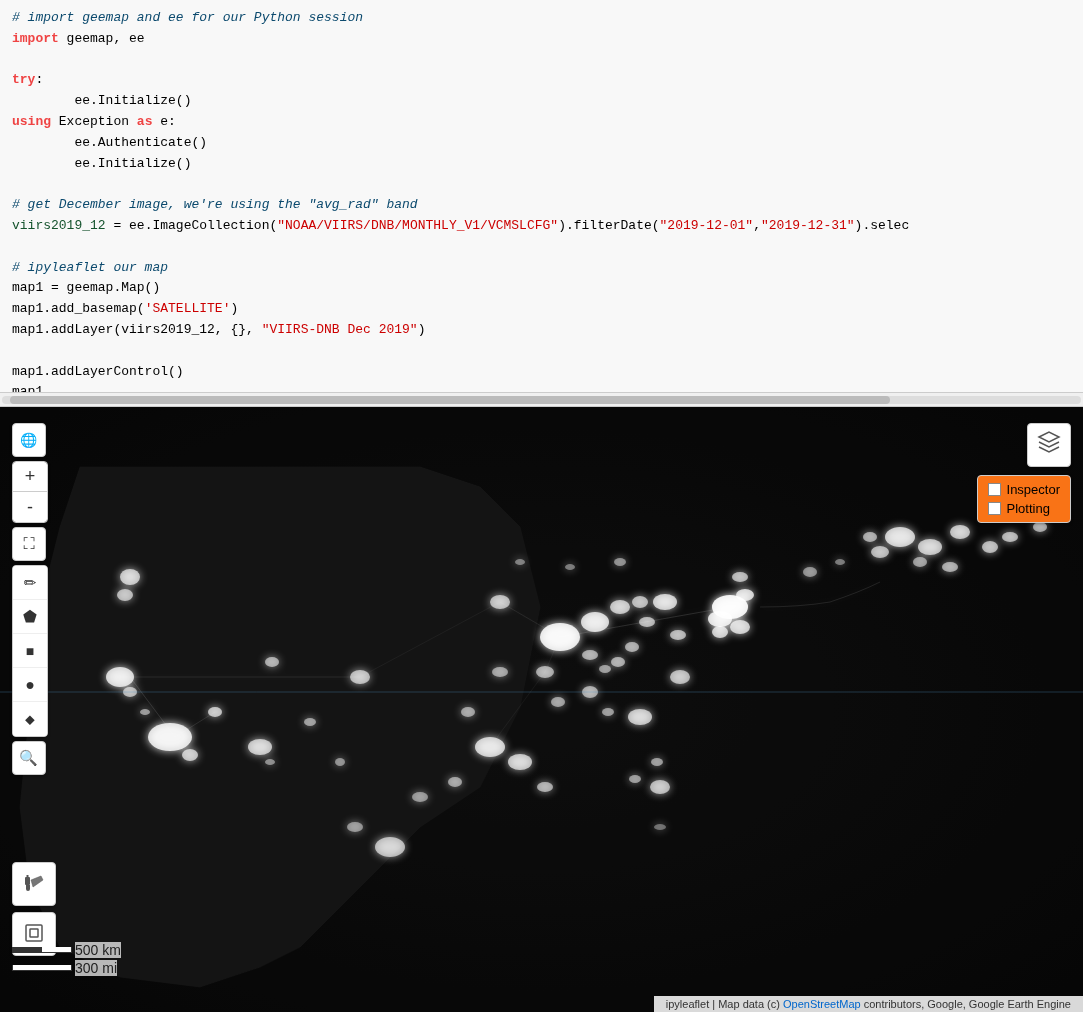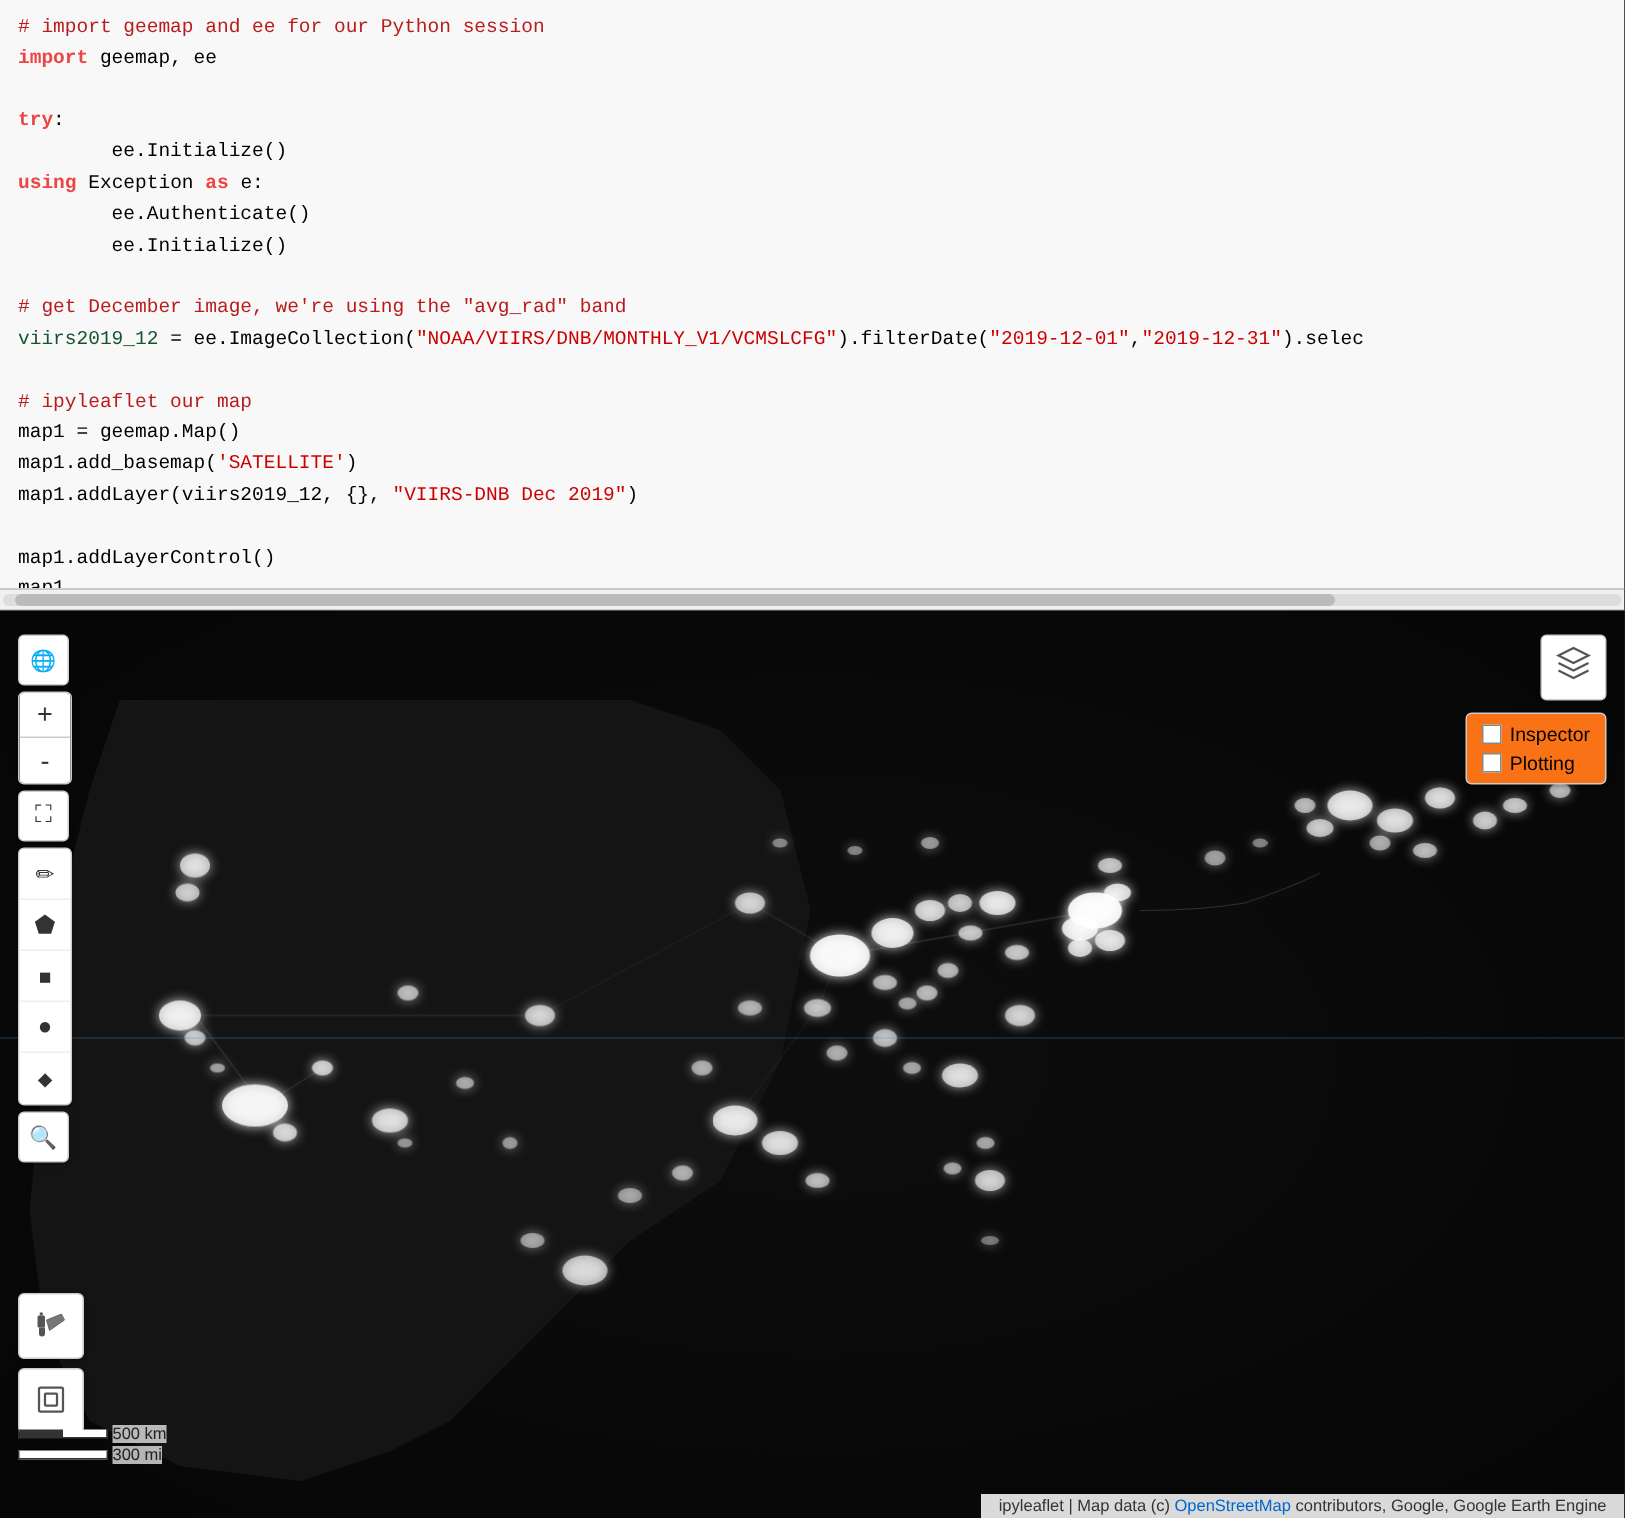--- a/index.html
+++ b/index.html
@@ -19,21 +19,21 @@
       position: relative;
     }
 
     #code-area pre {
       white-space: pre;
       font-family: 'Courier New', Courier, monospace;
       font-size: 13px;
       line-height: 1.6;
     }
 
-    .c-comment { color: #b91c1c; }
+    .c-comment { color: #0c4a6e; font-style: italic; }
     .c-keyword { color: #ef4444; font-weight: bold; }
     .c-string-red { color: #cc0000; }
     .c-var { color: #14532d; }
 
     
     #hscroll-area {
       width: 100%;
       height: 14px;
       background: #f0f0f0;
       border-bottom: 1px solid #ccc;
@@ -227,21 +227,21 @@
       align-items: center;
       margin-bottom: 2px;
     }
     .scale-line {
       height: 6px;
       border: 1.5px solid #333;
       border-top: none;
       background: white;
     }
     .scale-label {
-      font-size: 11px;
+      font-size: 14px;
       font-family: Arial, sans-serif;
       color: #222;
       margin-left: 3px;
       background: rgba(255,255,255,0.7);
     }
 
     
     .attribution {
       position: absolute;
       bottom: 0;

